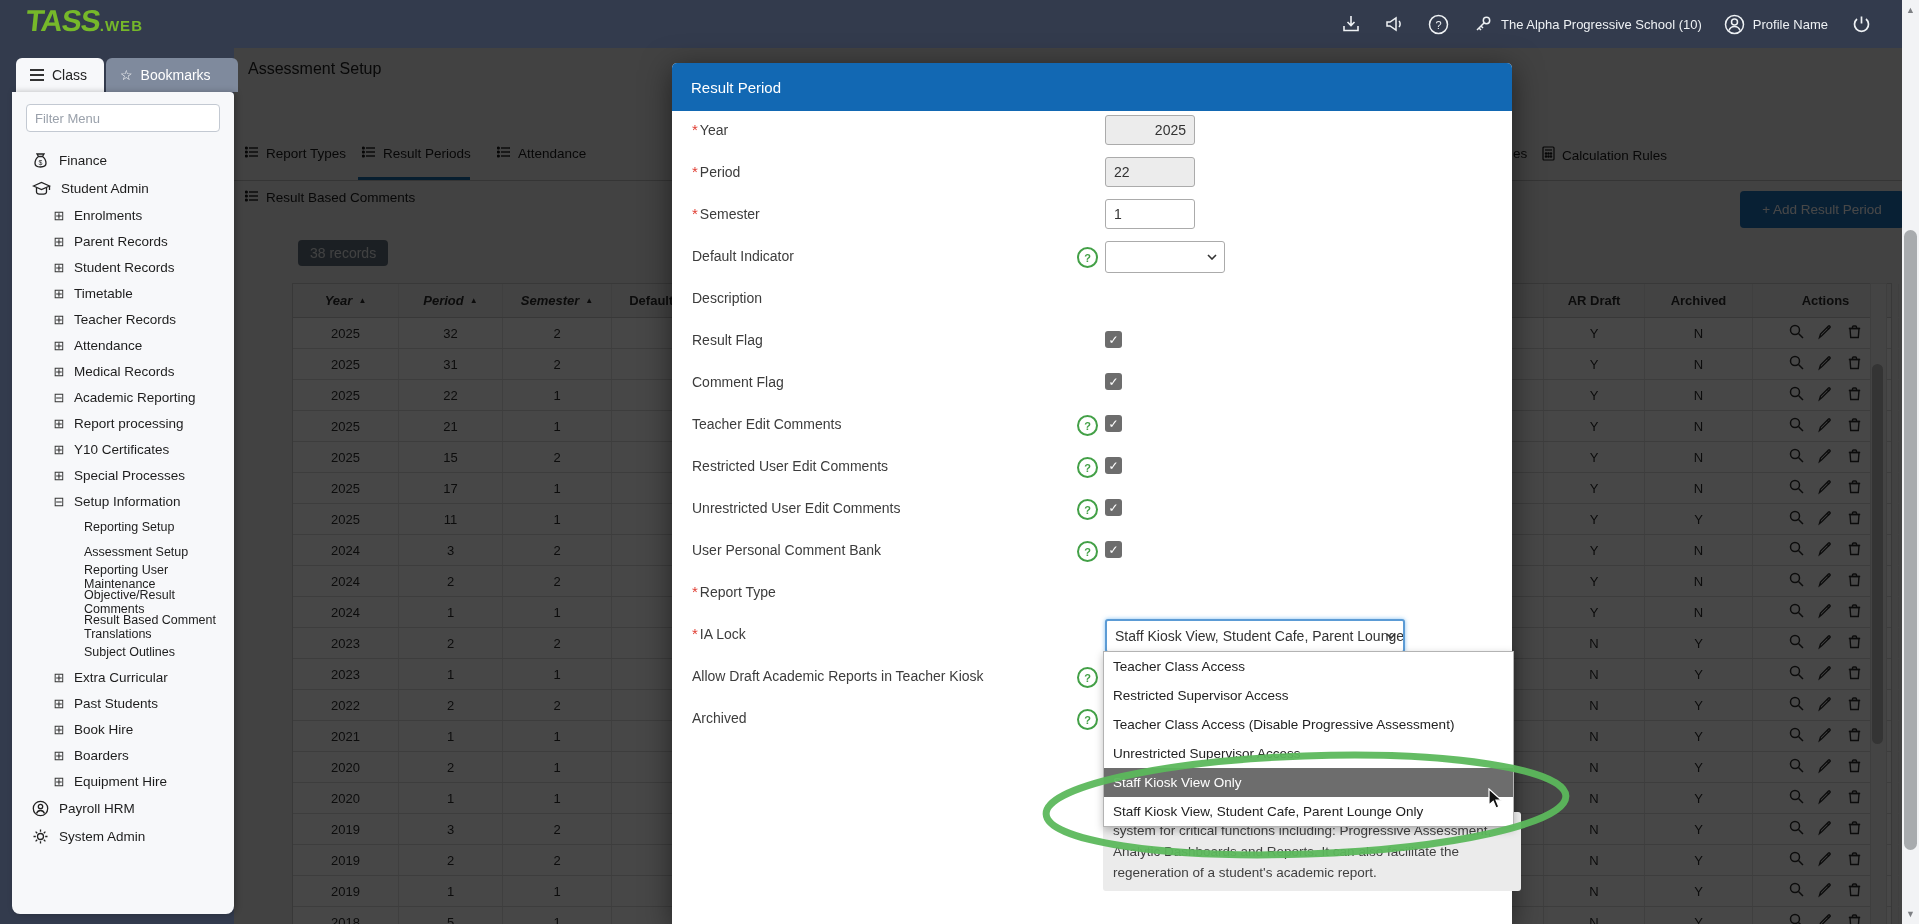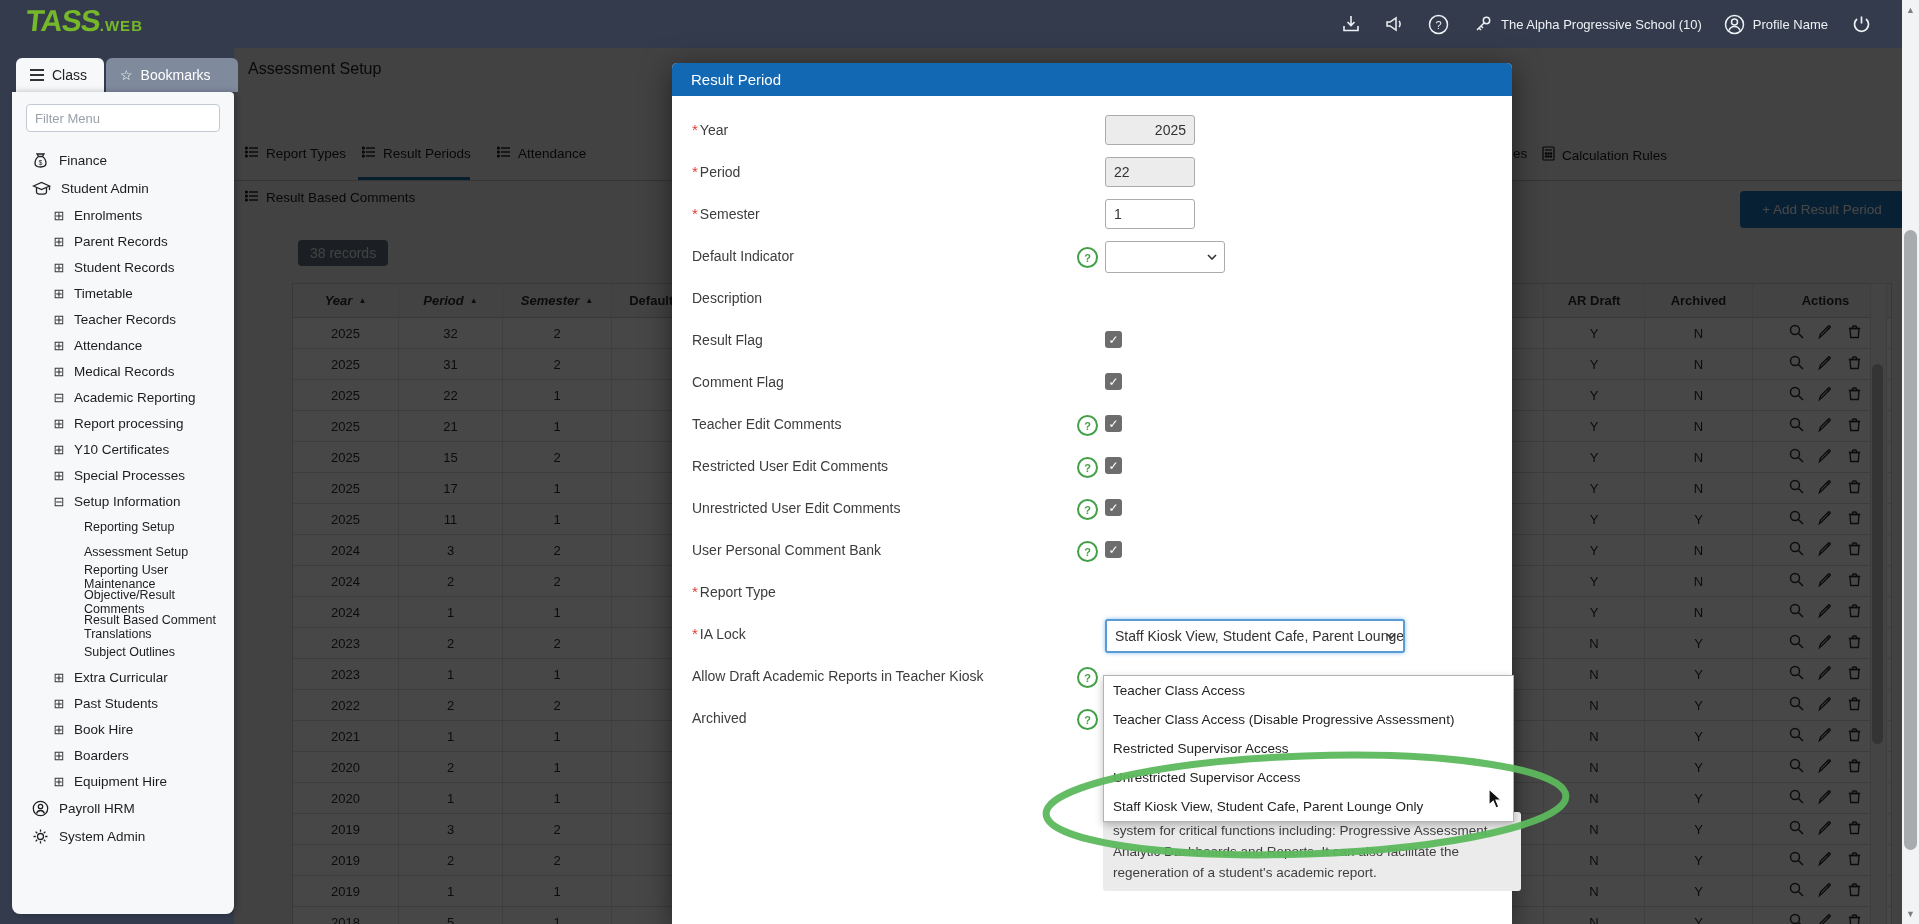--- a/index.html
+++ b/index.html
@@ -64,21 +64,21 @@
   .overlay{position:absolute;left:234px;top:48px;width:1668px;height:876px;background:rgba(0,0,0,0.72);z-index:2;}
 
   
   .bscroll{position:absolute;left:1902px;top:0;width:17px;height:924px;background:#f2f3f5;z-index:6;}
   .bscroll .arrow{position:absolute;left:0;width:17px;height:16px;color:#7d7f83;font-size:9px;display:flex;align-items:center;justify-content:center;cursor:pointer;}
   .bscroll .thumb{position:absolute;left:2px;top:230px;width:13px;height:620px;background:#a8abae;border-radius:7px;cursor:pointer;}
 
   
   .modal{position:absolute;left:672px;top:63px;width:840px;height:861px;background:#fff;z-index:10;
          border-radius:5px 5px 0 0;box-shadow:0 6px 30px rgba(0,0,0,.5);}
-  .m-head{height:33px;background:#1268b3;border-radius:5px 5px 0 0;display:flex;align-items:center;padding-left:19px;
+  .m-head{height:48px;background:#1268b3;border-radius:5px 5px 0 0;display:flex;align-items:center;padding-left:19px;
           color:#fff;font-size:15px;}
   .f-row{position:absolute;left:0;width:840px;height:30px;}
   .f-label{position:absolute;left:20px;top:0;line-height:30px;font-size:14px;color:#3c3c3c;white-space:nowrap;}
   .req{color:#e03c31;font-size:15px;margin-right:2px;}
   .help{position:absolute;left:405px;top:6px;width:17px;height:17px;border:2px solid #43a047;border-radius:50%;
         color:#43a047;font-size:11px;font-weight:bold;display:flex;align-items:center;justify-content:center;cursor:pointer;}
   .ctl-input{position:absolute;left:433px;top:0;height:28px;border:1px solid #ababab;border-radius:3px;
              font-size:14px;color:#333;padding:0 8px;background:#fff;font-family:"Liberation Sans",sans-serif;}
   .ctl-input.ro{background:#ececec;}
   .ctl-sel{position:absolute;left:433px;top:0;height:30px;border:1px solid #ababab;border-radius:3px;background:#fff;
@@ -87,21 +87,21 @@
   .ctl-sel .chev{position:absolute;right:7px;top:12px;}
   .ctl-sel.focused{border:2px solid #5b9bd5;box-shadow:0 0 4px rgba(82,168,236,.7);}
   .cb{position:absolute;left:433px;top:6px;width:17px;height:17px;background:#6d6d6d;border-radius:3px;
       color:#fff;font-size:12px;display:flex;align-items:center;justify-content:center;cursor:pointer;}
   .w-narrow{width:72px;} .sel-narrow{width:88px;}
   .w-wide{width:342px;} .sel-wide{width:358px;}
   .sel-med{width:266px;}
   .tooltip{position:absolute;left:431px;top:749px;width:398px;background:#ebebeb;color:#3f3f3f;
            font-size:13.5px;line-height:21px;padding:8px 10px;z-index:1;border-radius:3px;}
   .ddown{position:absolute;left:431px;top:588px;width:409px;background:#fff;border:1px solid #b3b3b3;
-         box-shadow:0 3px 8px rgba(0,0,0,.25);z-index:2;margin-top:24px;}
+         box-shadow:0 3px 8px rgba(0,0,0,.25);z-index:2;}
   .dopt{height:29px;line-height:29px;padding-left:9px;font-size:13.5px;color:#222;cursor:pointer;white-space:nowrap;overflow:hidden;}
   .dopt.hl{background:#6d6d6d;color:#fff;}
 
   .annot{position:absolute;left:1038px;top:745px;width:540px;height:120px;z-index:13;pointer-events:none;}
   .cursor{position:absolute;left:1487px;top:788px;z-index:20;pointer-events:none;}
 </style>
 </head>
 <body>
 
 <div class="stage">
@@ -971,23 +971,24 @@
           <div class="help">?</div>
         </div>
         <div class="f-row" style="top: 640px;">
           <div class="f-label"><span>Archived</span></div>
           <div class="help">?</div>
         </div>
       </div>
     <div class="tooltip">system for critical functions including: Progressive Assessment, Analytic Dashboards and Reports. It can also facilitate the regeneration of a student's academic report.</div>
     <div class="ddown" id="ddown">
         <div class="dopt">Teacher Class Access</div>
+        <div class="dopt">Restricted Supervisor Access</div>
         <div class="dopt">Teacher Class Access (Disable Progressive Assessment)</div>
-        <div class="dopt">Restricted Supervisor Access</div>
         <div class="dopt">Unrestricted Supervisor Access</div>
+        <div class="dopt hl">Staff Kiosk View Only</div>
         <div class="dopt">Staff Kiosk View, Student Cafe, Parent Lounge Only</div>
       </div>
   </div>
 
   <svg class="annot" viewBox="0 0 540 120">
     <ellipse cx="268" cy="60" rx="260" ry="49" fill="none" stroke="#5cb85c" stroke-width="7" opacity="0.95" transform="rotate(-2 268 60)"></ellipse>
   </svg>
 
   <svg class="cursor" width="20" height="22" viewBox="0 0 20 22">
     <path d="M2 1 L2 17 L6.2 13.2 L9 20 L11.8 18.8 L9 12.2 L14.5 12.2 Z" fill="#111" stroke="#fff" stroke-width="1.2"></path>

